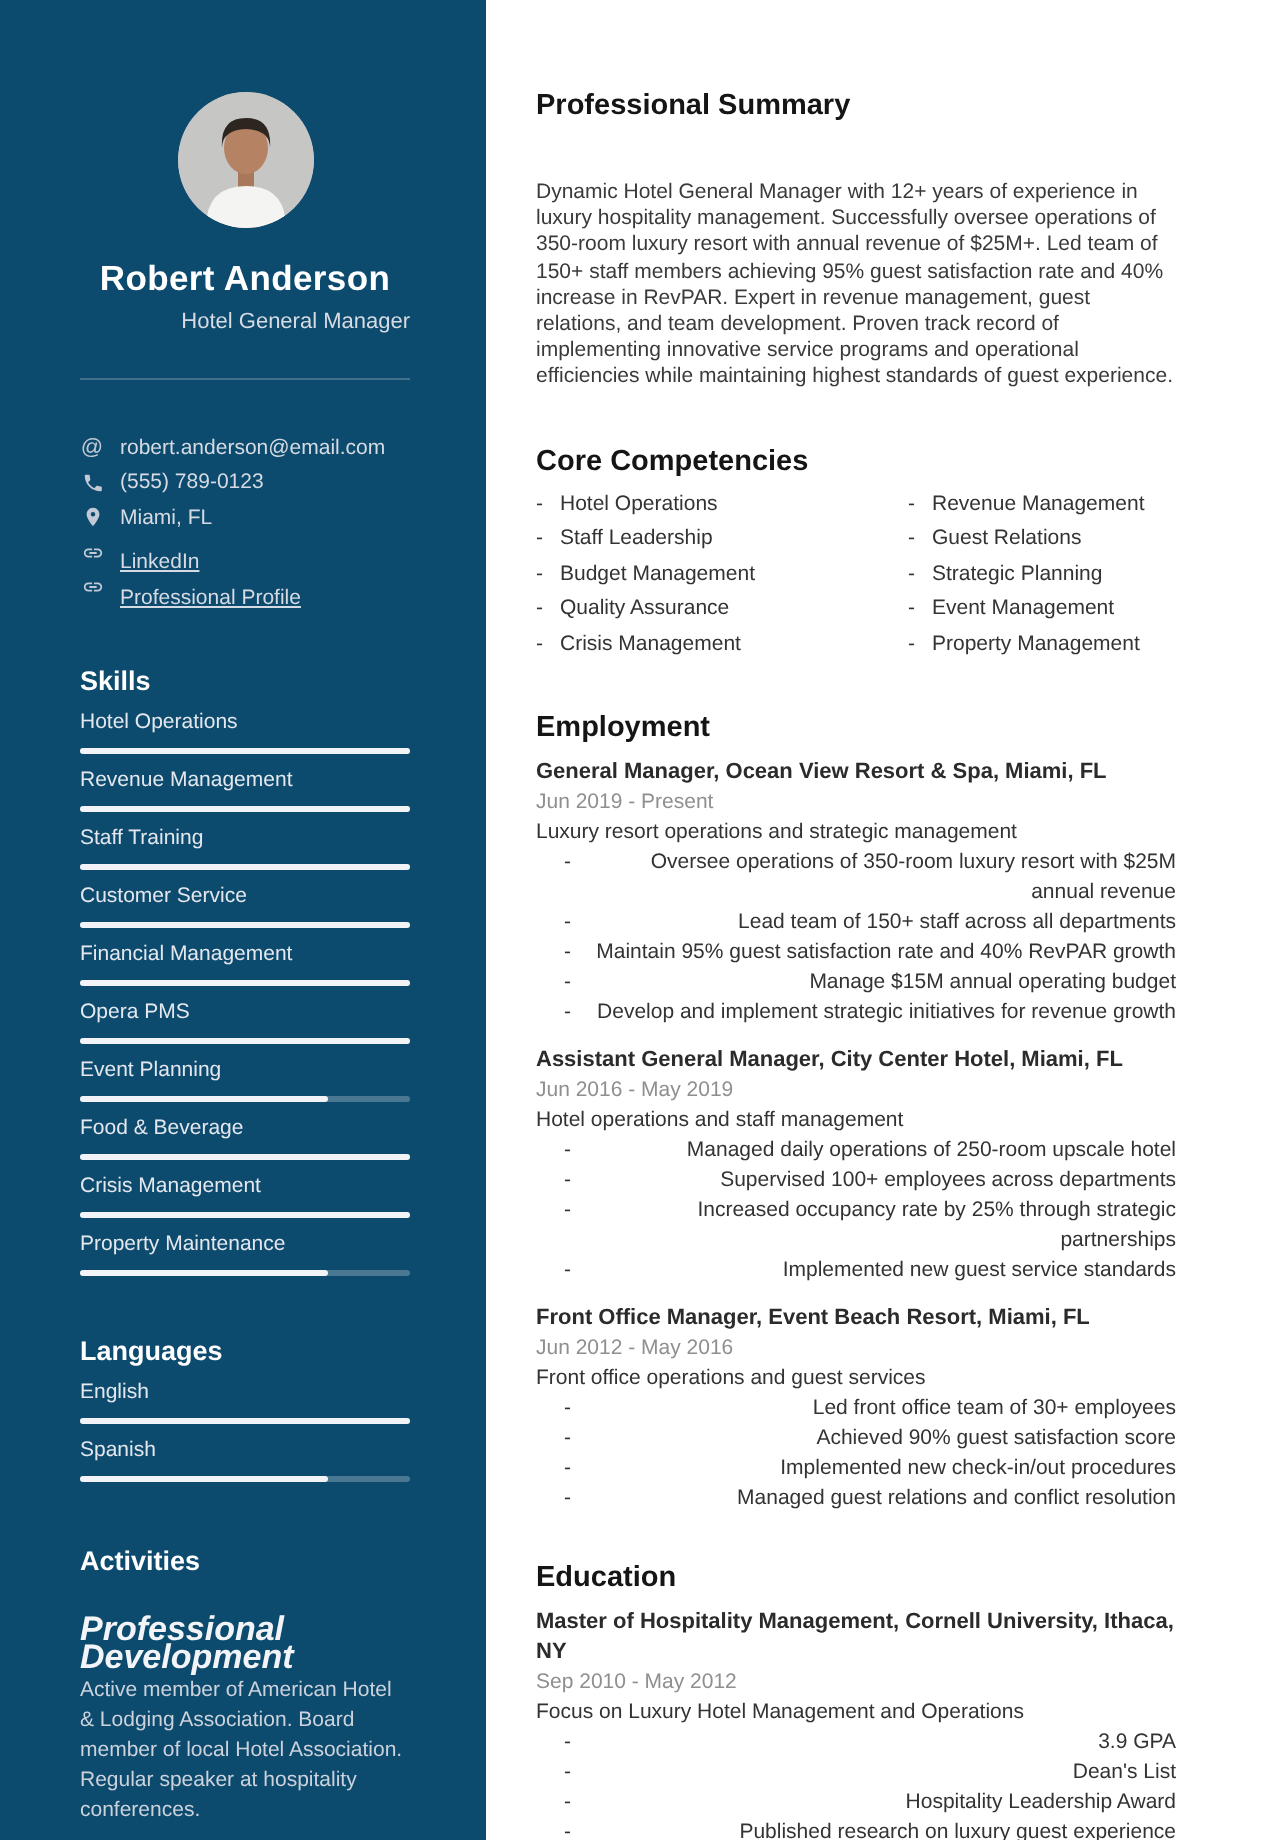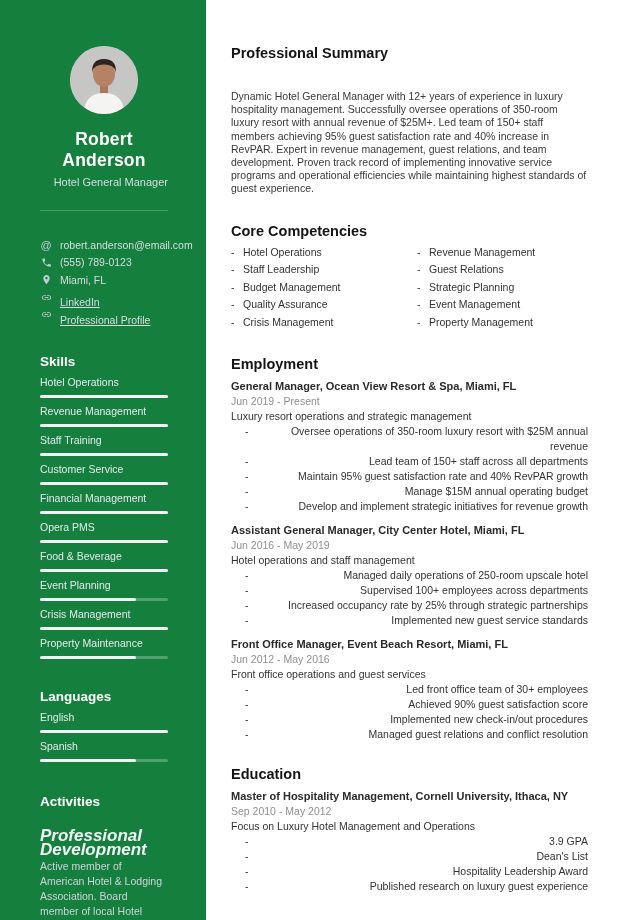--- a/index.html
+++ b/index.html
@@ -6,23 +6,23 @@
   html, body { width: 640px; height: 920px; }
   body {
     font-family: "Liberation Sans", "DejaVu Sans", sans-serif;
     display: flex;
     background: #ffffff;
     overflow: hidden;
   }
 
   
   .sidebar {
-    width: 206px;
+    width: 243px;
     flex-shrink: 0;
-    background: #15803d;
+    background: #0c4a6e;
     color: #ffffff;
     padding: 0 38px 20px 40px;
     height: 920px;
   }
   .avatar-wrap {
     width: 68px; height: 68px;
     margin: 46px auto 0;
     border-radius: 50%;
     overflow: hidden;
     background: #c9c9c7;
@@ -276,30 +276,30 @@
       </div>
 
       <div class="skill-item">
         <div class="skill-label">Opera PMS</div>
         <div class="bar-track">
           <div class="bar-fill" style="width: 100%;"></div>
         </div>
       </div>
 
       <div class="skill-item">
+        <div class="skill-label">Event Planning</div>
+        <div class="bar-track">
+          <div class="bar-fill" style="width: 75%;"></div>
+        </div>
+      </div>
+
+      <div class="skill-item">
         <div class="skill-label">Food &amp; Beverage</div>
         <div class="bar-track">
           <div class="bar-fill" style="width: 100%;"></div>
-        </div>
-      </div>
-
-      <div class="skill-item">
-        <div class="skill-label">Event Planning</div>
-        <div class="bar-track">
-          <div class="bar-fill" style="width: 75%;"></div>
         </div>
       </div>
 
       <div class="skill-item">
         <div class="skill-label">Crisis Management</div>
         <div class="bar-track">
           <div class="bar-fill" style="width: 100%;"></div>
         </div>
       </div>
 

